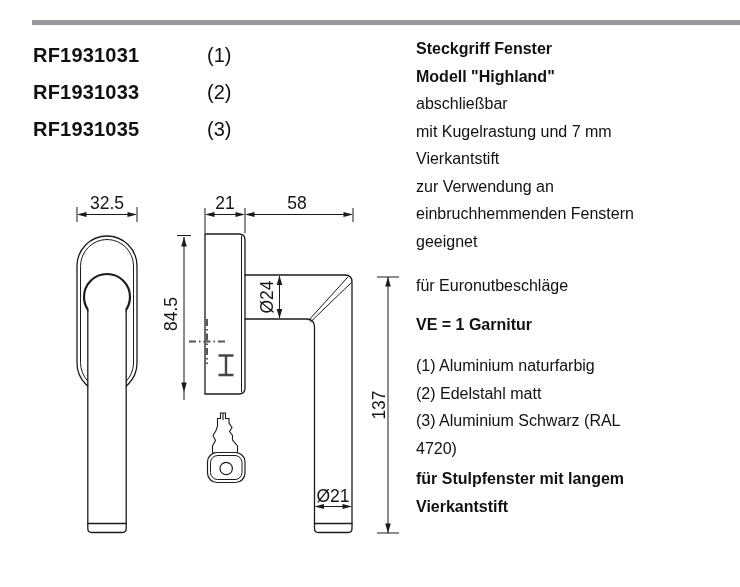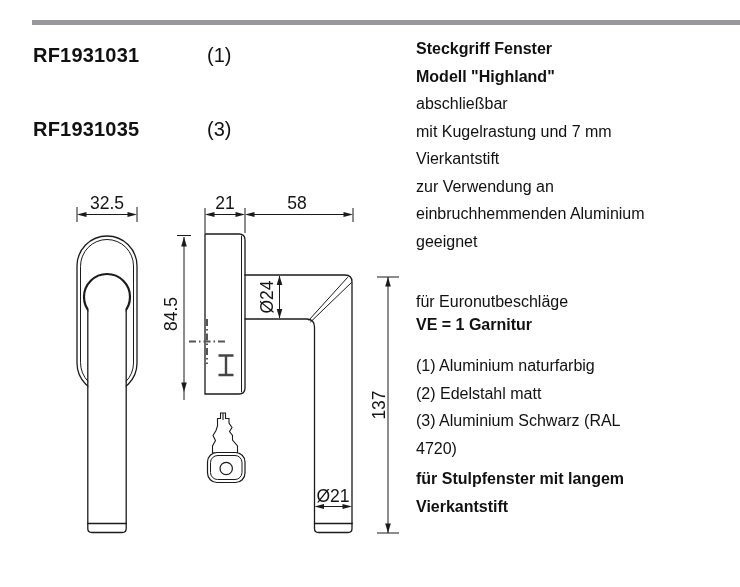--- a/index.html
+++ b/index.html
@@ -37,37 +37,41 @@
 
 <div id="page">
 
   <div class="rule top"></div>
   <div class="rule bottom"></div>
 
   <div class="prod-row" style="top:27px;">
     <span class="code">RF1931031</span>
     <span class="variant">(1)</span>
   </div>
+  <div class="prod-row" style="top:64px;">
+    <span class="code">RF1931033</span>
+    <span class="variant">(2)</span>
+  </div>
   <div class="prod-row" style="top:101px;">
     <span class="code">RF1931035</span>
     <span class="variant">(3)</span>
   </div>
 
   <div class="desc-block" style="top:19px;">
     <div class="desc-line bold">Steckgriff Fenster</div>
     <div class="desc-line bold">Modell "Highland"</div>
     <div class="desc-line">abschließbar</div>
     <div class="desc-line">mit Kugelrastung und 7 mm</div>
     <div class="desc-line">Vierkantstift</div>
     <div class="desc-line">zur Verwendung an</div>
-    <div class="desc-line">einbruchhemmenden Aluminium</div>
+    <div class="desc-line">einbruchhemmenden Fenstern</div>
     <div class="desc-line">geeignet</div>
   </div>
 
-  <div class="desc-block" style="top:272px;">
+  <div class="desc-block" style="top:256px;">
     <div class="desc-line">für Euronutbeschläge</div>
   </div>
 
   <div class="desc-block" style="top:295px;">
     <div class="desc-line bold">VE = 1 Garnitur</div>
   </div>
 
   <div class="desc-block" style="top:336px;">
     <div class="desc-line">(1) Aluminium naturfarbig</div>
     <div class="desc-line">(2) Edelstahl matt</div>

